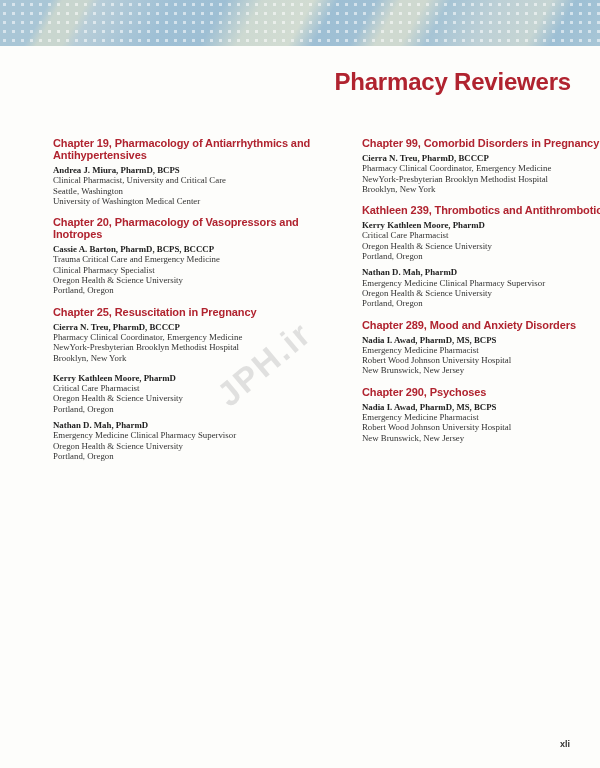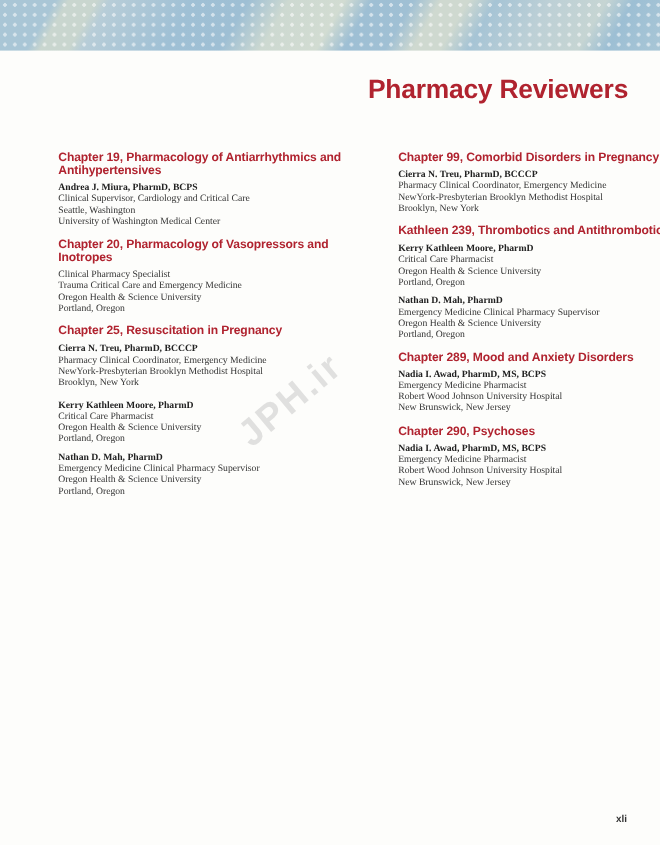--- a/index.html
+++ b/index.html
@@ -55,31 +55,32 @@
 
 <div class="band"></div>
 
 <div class="page-title">Pharmacy Reviewers</div>
 
 <div class="col left">
   <div class="section">
     <div class="chapter">Chapter 19, Pharmacology of Antiarrhythmics and Antihypertensives</div>
     <div class="person">
       <div class="name">Andrea J. Miura, PharmD, BCPS</div>
-      <div class="line">Clinical Supervisor, Cardiology and Critical Care</div>
+      <div class="line">Clinical Pharmacist, University and Critical Care</div>
       <div class="line">Seattle, Washington</div>
       <div class="line">University of Washington Medical Center</div>
     </div>
   </div>
 
   <div class="section">
     <div class="chapter">Chapter 20, Pharmacology of Vasopressors and Inotropes</div>
     <div class="person">
+      <div class="name">Cassie A. Barton, PharmD, BCPS, BCCCP</div>
+      <div class="line">Trauma Critical Care and Emergency Medicine</div>
       <div class="line">Clinical Pharmacy Specialist</div>
-      <div class="line">Trauma Critical Care and Emergency Medicine</div>
       <div class="line">Oregon Health &amp; Science University</div>
       <div class="line">Portland, Oregon</div>
     </div>
   </div>
 
   <div class="section">
     <div class="chapter">Chapter 25, Resuscitation in Pregnancy</div>
     <div class="person">
       <div class="name">Cierra N. Treu, PharmD, BCCCP</div>
       <div class="line">Pharmacy Clinical Coordinator, Emergency Medicine</div>

